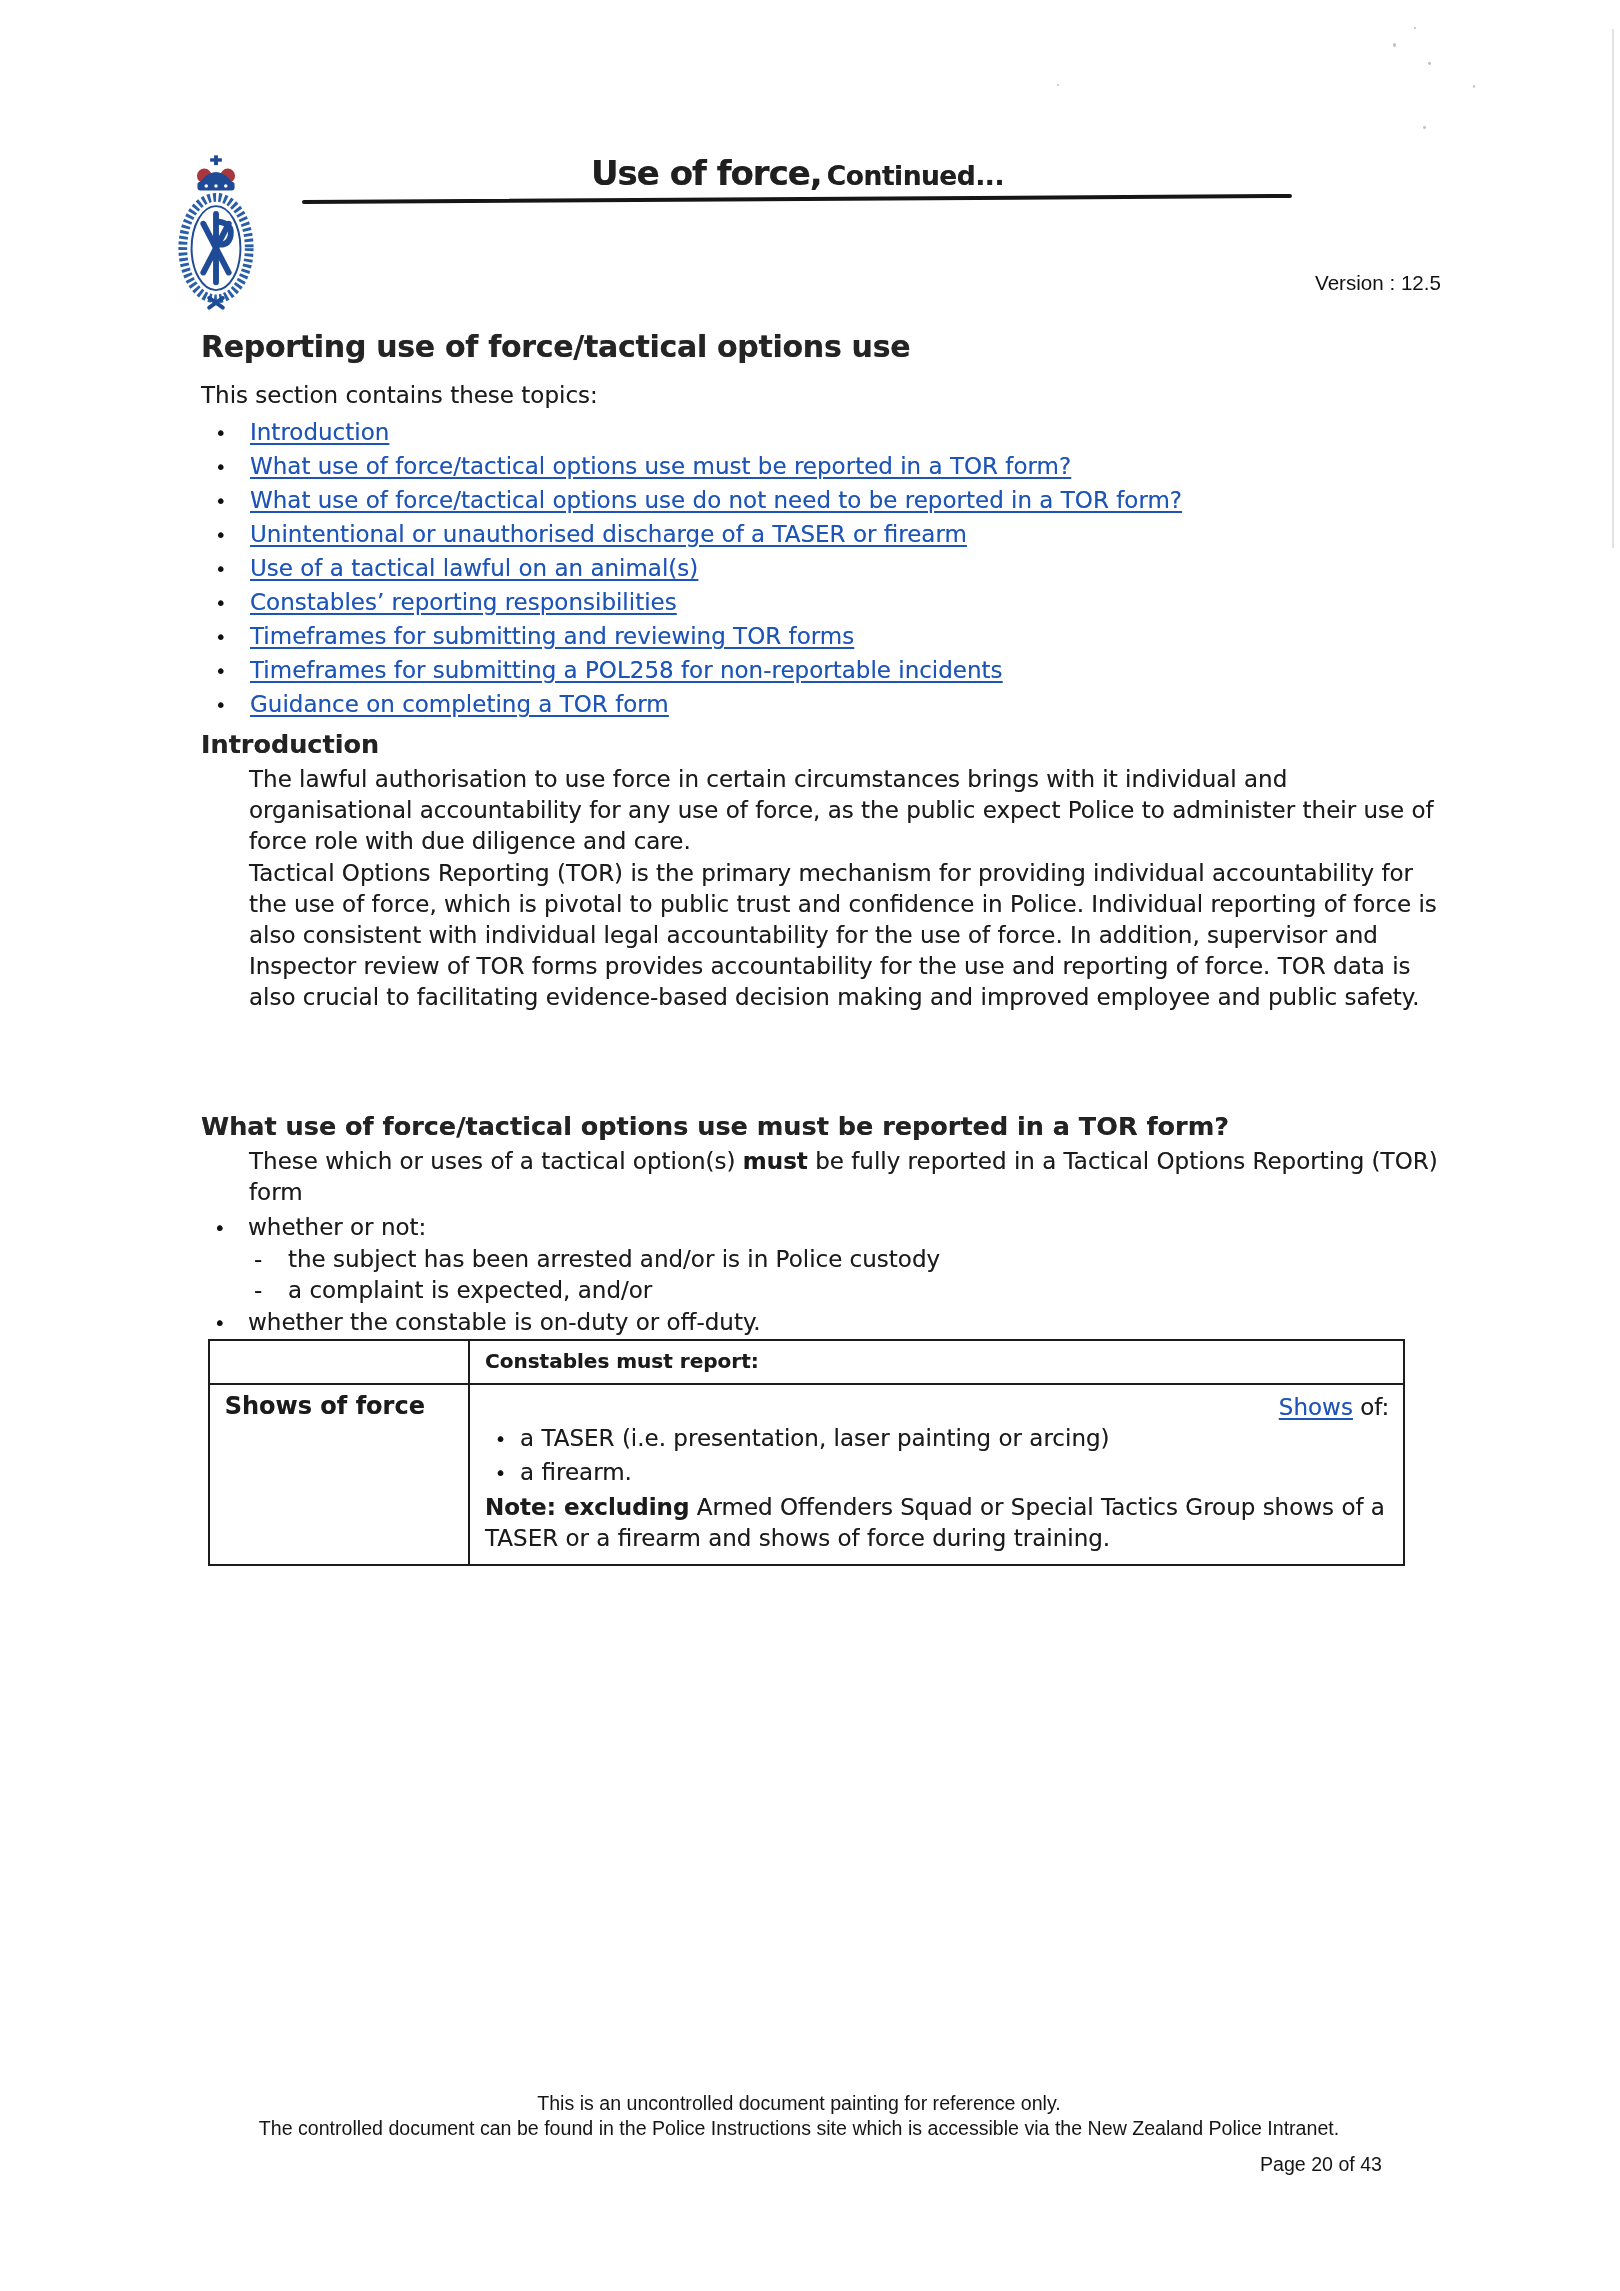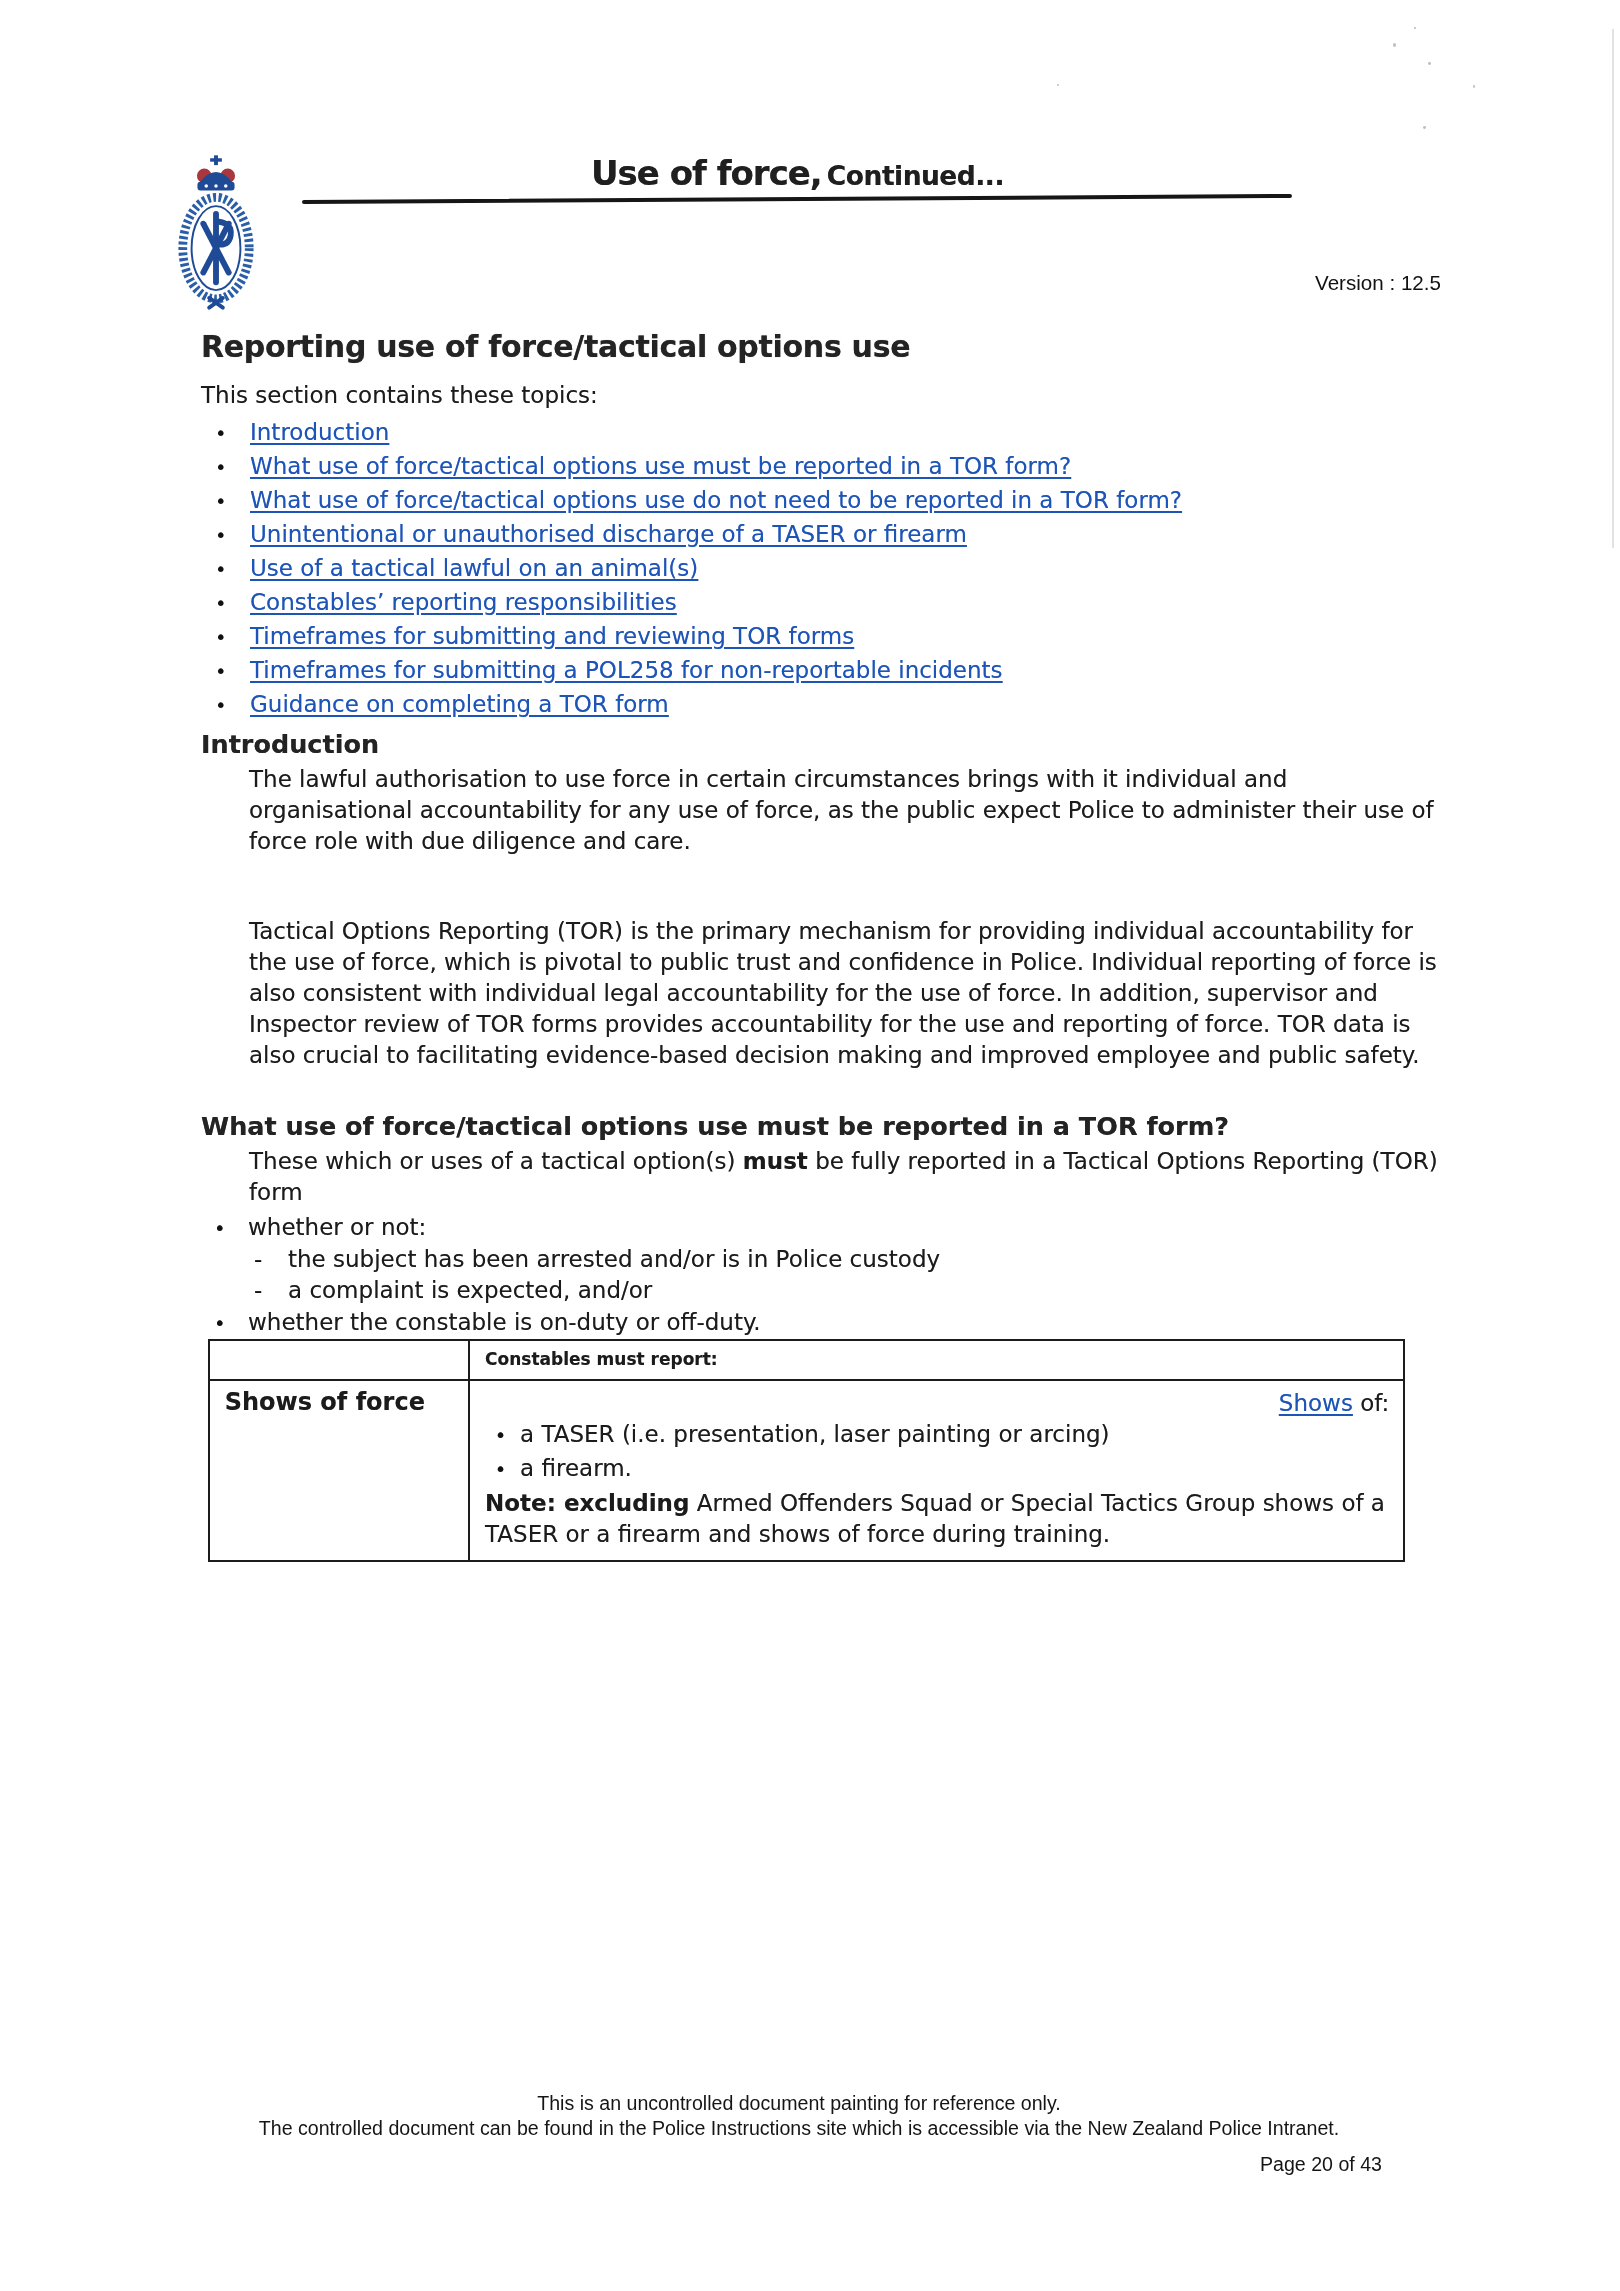--- a/index.html
+++ b/index.html
@@ -53,21 +53,21 @@
     text-shadow:0 0 0.6px rgba(0,0,0,.55);width:1294px;
   }
   .h2-intro{left:201px;top:729px;}
   .h2-tor{left:201px;top:1111px;}
   .para{
     left:201px;width:1191px;font-size:23px;line-height:31px;
     text-shadow:0 0 0.4px rgba(0,0,0,.4);
     margin-left:48px;
   }
   .para1{top:764px;}
-  .para2{top:916px;}
+  .para2{top:858px;}
   .tor-lead{top:1146px;}
   .ub{display:flex;align-items:baseline;font-size:23px;line-height:31px;text-shadow:0 0 0.4px rgba(0,0,0,.4);}
   .ub .bullet{width:34px;flex:0 0 34px;}
   .b1{left:214px;top:1212px;width:1274px;}
   .d1{left:254px;top:1244px;width:1274px;}
   .d2{left:254px;top:1275px;width:1274px;}
   .b2{left:214px;top:1307px;width:1274px;}
   .dash{width:34px;flex:0 0 34px;color:#111;}
   
   .tor-table{
@@ -75,21 +75,21 @@
     border-collapse:collapse;
   }
   .tor-table td{
     border:2.5px solid #1c1c1c;
     vertical-align:top;
     font-size:23px;
     padding:7.8px 13.7px 9.8px 14.7px;
     text-shadow:0 0 0.4px rgba(0,0,0,.4);
   }
   .tor-table .c1{width:230px;}
-  .tor-table .th{font-weight:bold;font-size:17px;}
+  .tor-table .th{font-weight:bold;font-size:20px;}
   .tor-table .rowlabel{font-weight:bold;font-size:24px;}
   .cell-line{line-height:30px;text-align:right;}
   .tbullet{display:flex;align-items:baseline;line-height:32px;}
   .tbullet .bullet{width:35px;flex:0 0 35px;padding-left:9.8px;box-sizing:border-box;}
   .note{line-height:31px;margin-top:2px;}
   
   .footer-line{
     left:147px;width:1304px;text-align:center;
     font-family:"Liberation Sans", sans-serif;
     font-size:19.6px;color:#151515;

